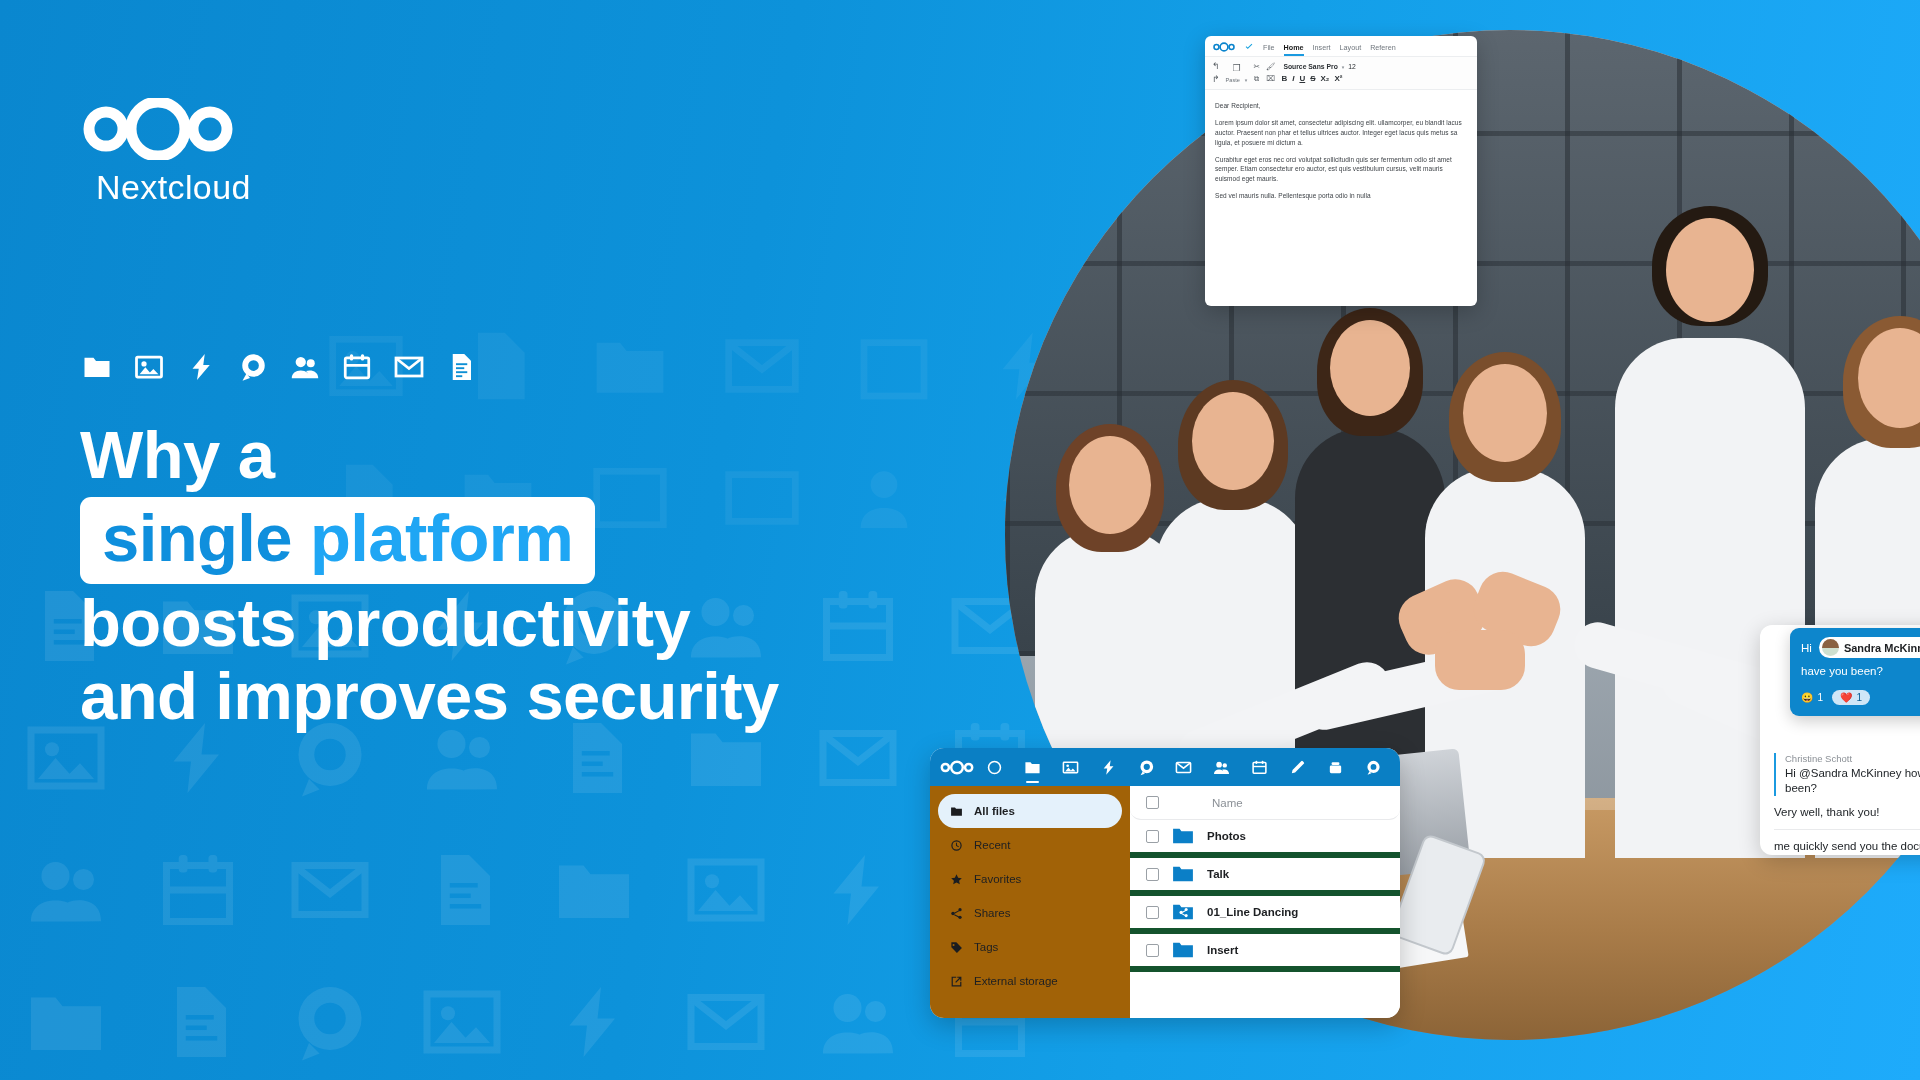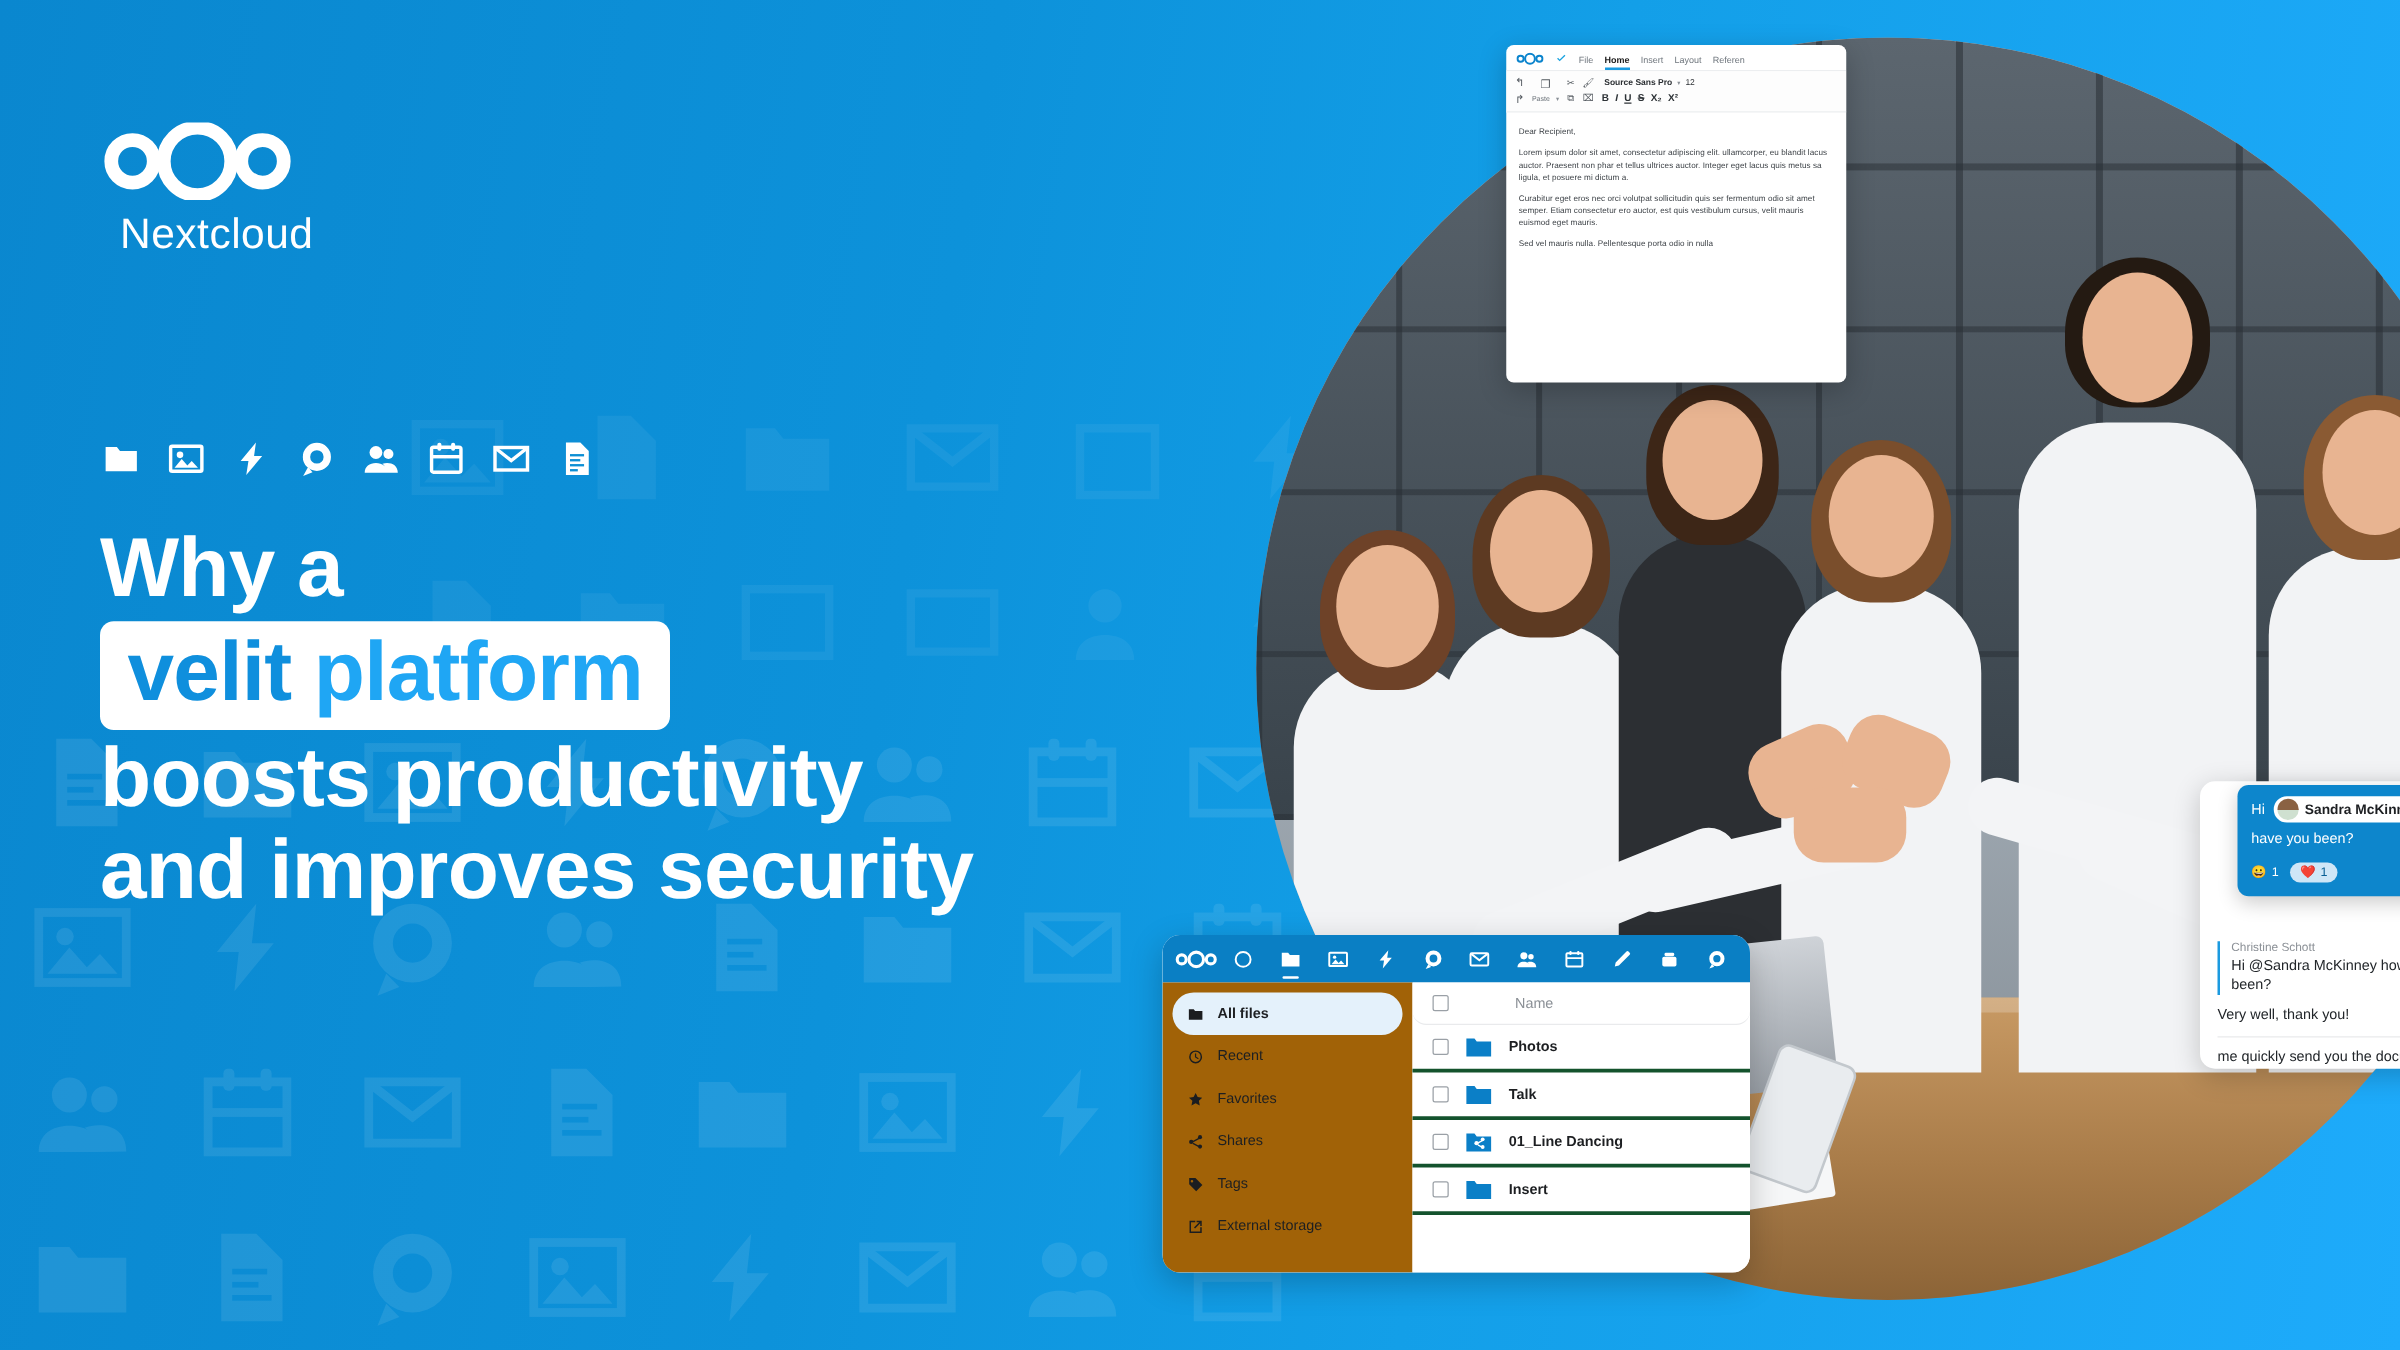--- a/index.html
+++ b/index.html
@@ -197,21 +197,21 @@
   #files-sidebar .si {
     display:flex; align-items:center; gap:11px;
     height:34px; padding:0 12px; border-radius:17px;
     font-size:11.5px; color:#1d1f22;
   }
   #files-sidebar .si.active { background:#e4f1fb; font-weight:700; }
   #files-sidebar .si svg { width:13px; height:13px; fill:#1b1d20; flex:none; }
   #files-list { flex:1; background:#ffffff; }
   #files-list .row {
     display:flex; align-items:center; gap:13px;
-    height:38px; padding:0 16px; border-bottom:3px solid #14532d;
+    height:38px; padding:0 16px; border-bottom:6px solid #14532d;
   }
   #files-list .row.head { height:34px; border-bottom:1px solid #e9eaec;border-radius:11px; }
   #files-list .cb {
     width:13px; height:13px; border:1.4px solid #9aa0a6; border-radius:2px; flex:none;
   }
   #files-list .fname { font-size:11.5px; color:#1d1f22; font-weight:600; }
   #files-list .head .fname { color:#8b9096; font-weight:400; margin-left:40px; }
   #files-list .ficon { width:22px; height:18px; flex:none; }
   #files-list .ficon svg { width:100%; height:100%; fill:#0b7fc7; }
 
@@ -613,21 +613,21 @@
           <rect x="8" y="12.2" width="6.6" height="1.5" fill="#0d8fd4"></rect>
           <rect x="8" y="15.4" width="9" height="1.5" fill="#0d8fd4"></rect>
           <rect x="8" y="18.6" width="5" height="1.5" fill="#0d8fd4"></rect>
         </svg>
       </span>
   </div>
 
   <div id="headline">
     <div class="hl-line">Why a</div>
     <div class="hl-hi-wrap">
-      <span class="hl-hi"><span>velit </span><span class="lite">platform</span></span>
+      <span class="hl-hi"><span>single </span><span class="lite">platform</span></span>
     </div>
     <div class="hl-line">boosts productivity</div>
     <div class="hl-line">and improves security</div>
   </div>
 
   <div id="photo-circle">
     <div class="scene">
       <div class="p-sky"></div>
       <div class="p-wall"></div>
       <div class="p-table"></div>

